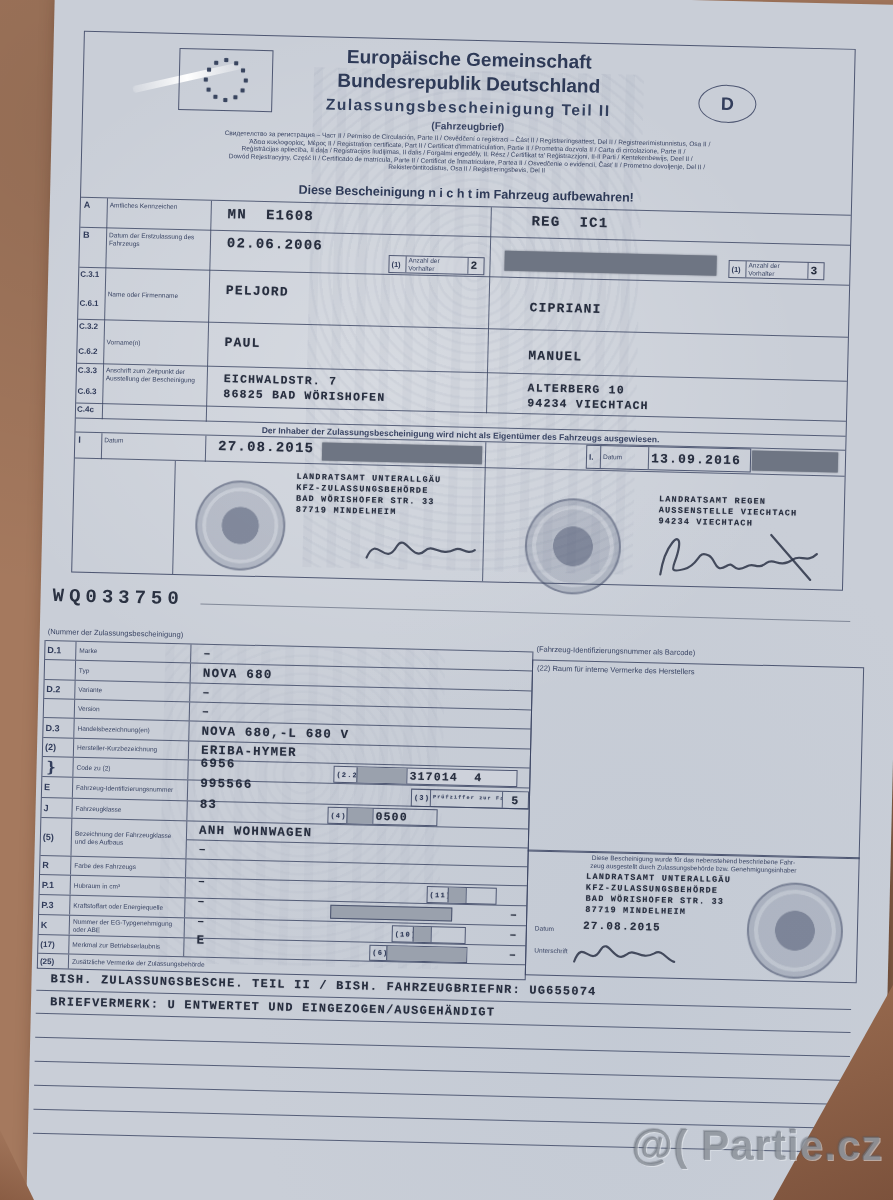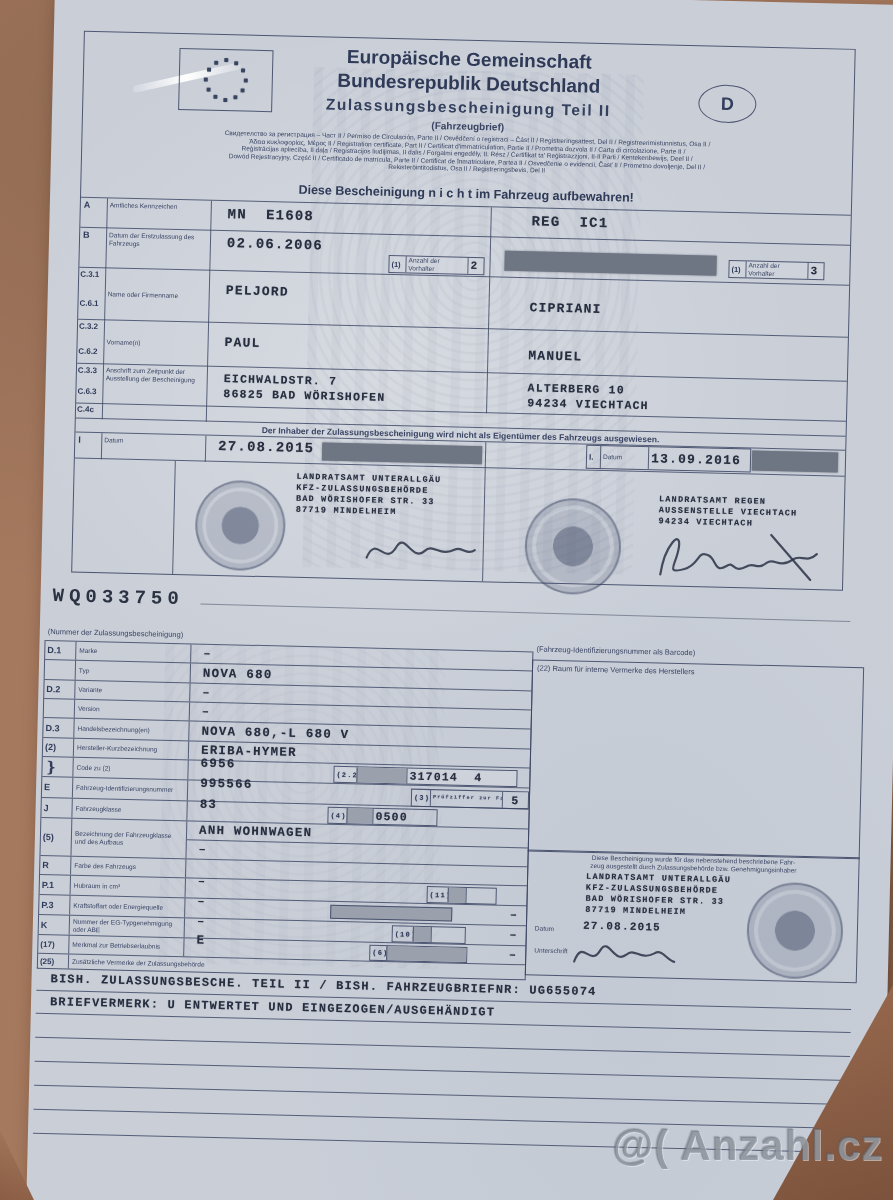--- a/index.html
+++ b/index.html
@@ -387,13 +387,13 @@
     <div style="height:23px;border-bottom:1.2px solid rgba(56,66,96,.8);"></div>
   </div>
 
 </div>
 </div>
 
 <div class="wedge" style="right:0;bottom:0;width:120px;height:215px;background:linear-gradient(160deg,#9a6c50,#7c523c);clip-path:polygon(100% 0,100% 100%,0 100%);"></div>
 <div class="wedge" style="left:0;bottom:0;width:34px;height:70px;background:linear-gradient(20deg,#8a5d44,#a5795e);clip-path:polygon(0 0,0 100%,100% 100%);"></div>
 
 <div style="position:absolute;z-index:9;right:10px;top:1122px;font-size:42px;font-weight:700;letter-spacing:1px;
-            color:rgba(118,124,134,.62);text-shadow:1px 1px 0 rgba(235,238,242,.55), -1px -1px 1px rgba(80,85,95,.35);">@( Anzahl.cz</div>
+            color:rgba(118,124,134,.62);text-shadow:1px 1px 0 rgba(235,238,242,.55), -1px -1px 1px rgba(80,85,95,.35);">@( Partie.cz</div>
 
 </body></html>

